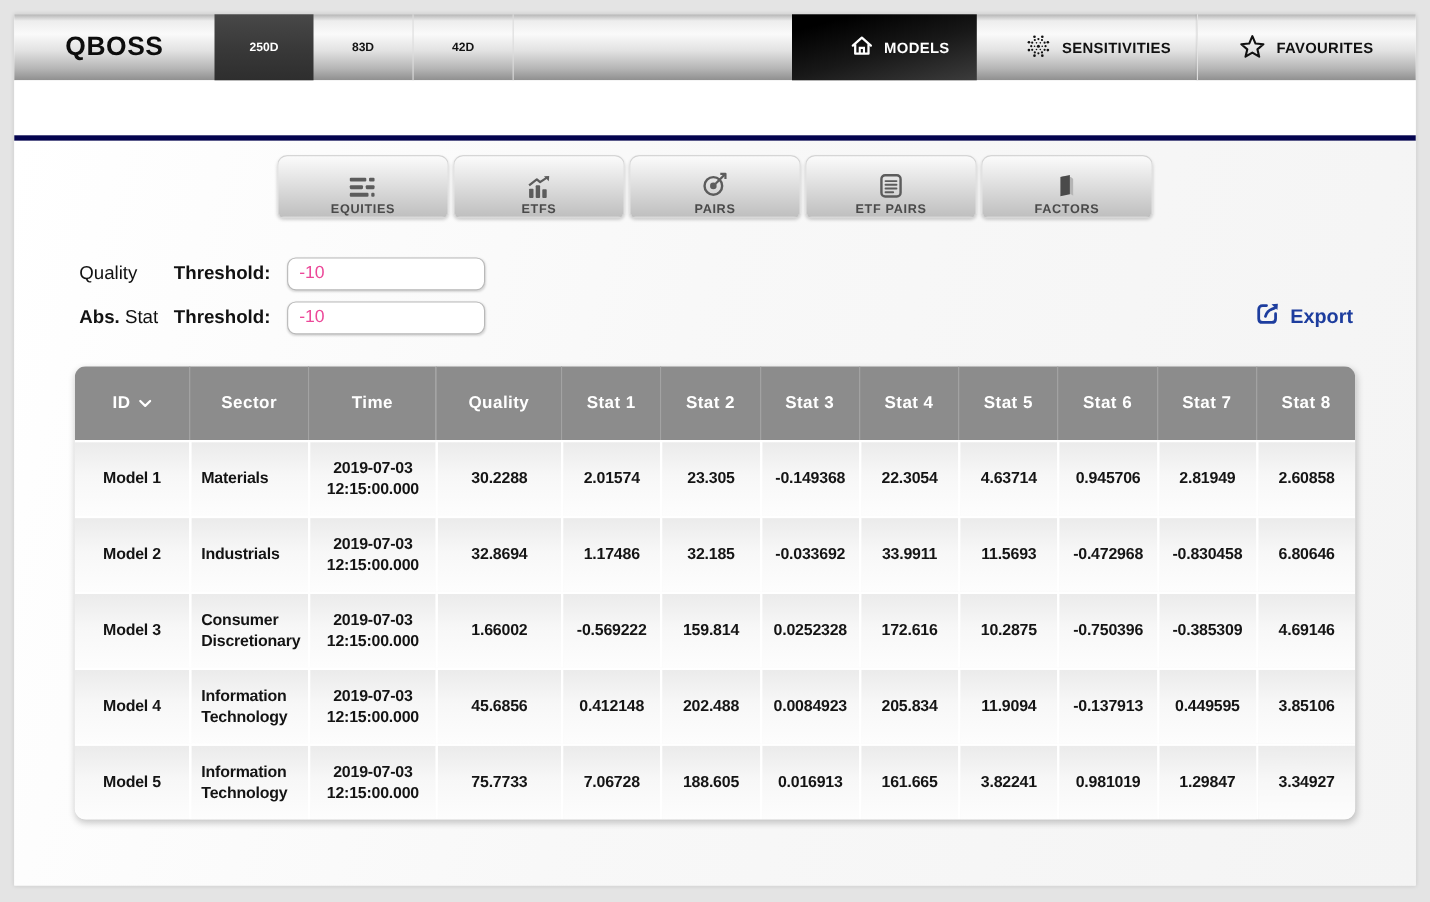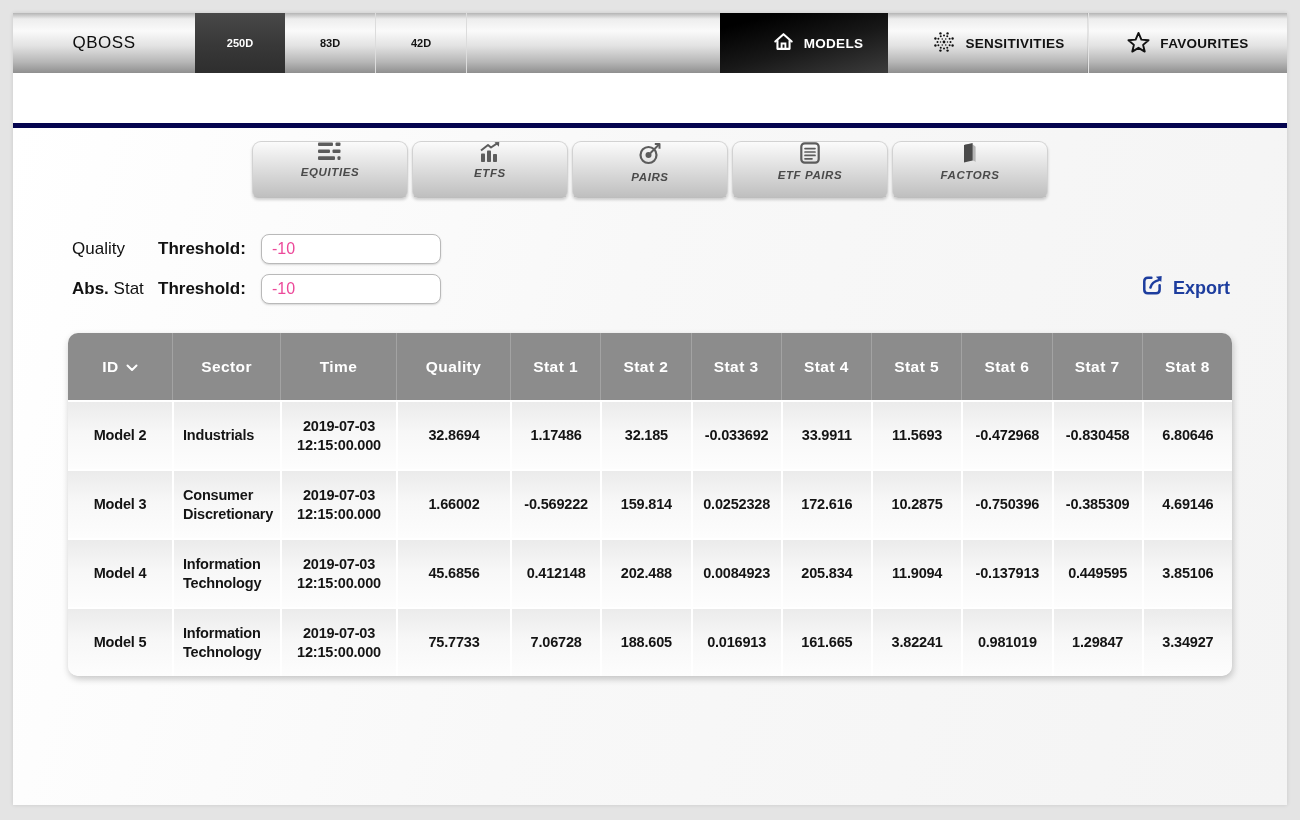--- a/index.html
+++ b/index.html
@@ -17,21 +17,21 @@
   }
 
   
   .navbar{
     height:60px;
     background:linear-gradient(180deg,#b4b4b4 0%,#ededed 10%,#fafafa 30%,#e2e2e2 55%,#b6b6b6 82%,#8f8f8f 100%);
     display:flex;align-items:stretch;
   }
   .brand{
     width:182px;display:flex;align-items:center;justify-content:center;
-    font-size:17px;font-weight:400;color:#0d0d0d;letter-spacing:.5px;
+    font-size:24px;font-weight:700;color:#0d0d0d;letter-spacing:.5px;
   }
   .period-tab{
     width:90px;display:flex;align-items:center;justify-content:center;
     font-size:11px;font-weight:700;color:#141414;cursor:pointer;
     border-right:1px solid #dcdcdc;
   }
   .period-tab.active{
     background:linear-gradient(180deg,#484848 0%,#383838 55%,#2e2e2e 100%);
     color:#fff;border-right:none;
   }
@@ -53,23 +53,22 @@
   }
 
   
   .subtabs{display:flex;justify-content:center;gap:4px;padding-top:13px;}
   .subtab{
     width:156px;height:57px;box-sizing:border-box;
     border-radius:9px 9px 6px 6px;
     background:linear-gradient(180deg,#fbfbfb 0%,#e6e6e6 35%,#cccccc 78%,#bfbfbf 100%);
     border:1px solid #d2d2d2;border-bottom-color:#bdbdbd;
     box-shadow:0 2px 3px rgba(0,0,0,.18);
-    display:flex;flex-direction:column;align-items:center;justify-content:flex-start;gap:5px;
+    display:flex;flex-direction:column;align-items:center;justify-content:flex-end;gap:5px;
     cursor:pointer;
-    font-style:italic;
   }
   .subtab-label{font-size:11.5px;font-weight:700;color:#4a4a4a;letter-spacing:.6px;}
   .subtab svg{display:block;}
 
   
   .filters-row{
     margin:35px 57px 0 59px;
     display:flex;align-items:flex-end;justify-content:space-between;
   }
   .filters{display:flex;flex-direction:column;gap:9px;}
@@ -322,20 +321,34 @@
             <th>Stat 2</th>
             <th>Stat 3</th>
             <th>Stat 4</th>
             <th>Stat 5</th>
             <th>Stat 6</th>
             <th>Stat 7</th>
             <th>Stat 8</th>
           </tr>
         </thead>
         <tbody id="table-body">
+            <tr>
+              <td>Model 1</td>
+              <td class="sector-cell">Materials</td>
+              <td>2019-07-03 12:15:00.000</td>
+              <td>30.2288</td>
+              <td>2.01574</td>
+              <td>23.305</td>
+              <td>-0.149368</td>
+              <td>22.3054</td>
+              <td>4.63714</td>
+              <td>0.945706</td>
+              <td>2.81949</td>
+              <td>2.60858</td>
+            </tr>
             <tr>
               <td>Model 2</td>
               <td class="sector-cell">Industrials</td>
               <td>2019-07-03 12:15:00.000</td>
               <td>32.8694</td>
               <td>1.17486</td>
               <td>32.185</td>
               <td>-0.033692</td>
               <td>33.9911</td>
               <td>11.5693</td>

